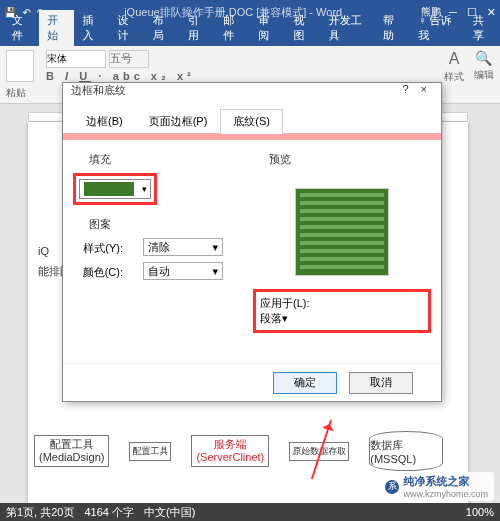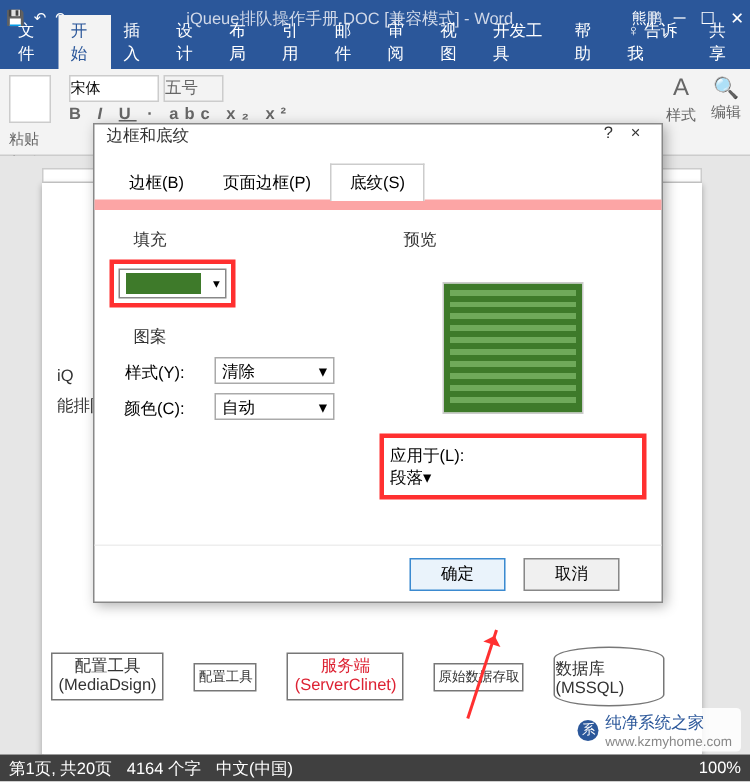--- a/index.html
+++ b/index.html
@@ -53,21 +53,21 @@
   .arrow::before{content:"";position:absolute;top:-2px;left:-5px;border:6px solid transparent;border-bottom-color:#ff3030}
   .diagram{position:absolute;bottom:24px;left:34px;width:430px;height:56px;display:flex;gap:20px;align-items:center;color:#333;font-size:10px}
   .dbox{border:1px solid #777;padding:2px 4px;text-align:center;background:#fff;line-height:1.2;min-width:60px}
   .dbox.red{color:#d23}
   .dlink{font-size:9px;border:1px solid #777;padding:2px;background:#fff}
   .cyl{width:74px;height:40px;border:1px solid #777;border-radius:50%/20%;display:flex;align-items:center;justify-content:center;background:#fff}
   .statusbar{position:absolute;bottom:0;left:0;right:0;height:18px;background:#404040;color:#fff;display:flex;align-items:center;padding:0 6px;font-size:10px;gap:10px}
   .statusbar .sp{flex:1}
   .watermark{position:absolute;right:6px;bottom:20px;display:flex;align-items:center;gap:4px;background:rgba(255,255,255,.85);padding:2px 6px;border-radius:3px}
   .watermark .logo{width:14px;height:14px;border-radius:50%;background:#2b579a;color:#fff;display:flex;align-items:center;justify-content:center;font-size:9px}
-  .watermark .t1{font-size:11px;color:#2b579a;font-weight:normal}
+  .watermark .t1{font-size:11px;color:#2b579a;font-weight:bold}
   .watermark .t2{font-size:9px;color:#888}
 </style>
 </head>
 <body>
 
 <div class="titlebar">
   <div class="qat">
     <span>💾</span>
     <span>↶</span>
     <span>↷</span>

